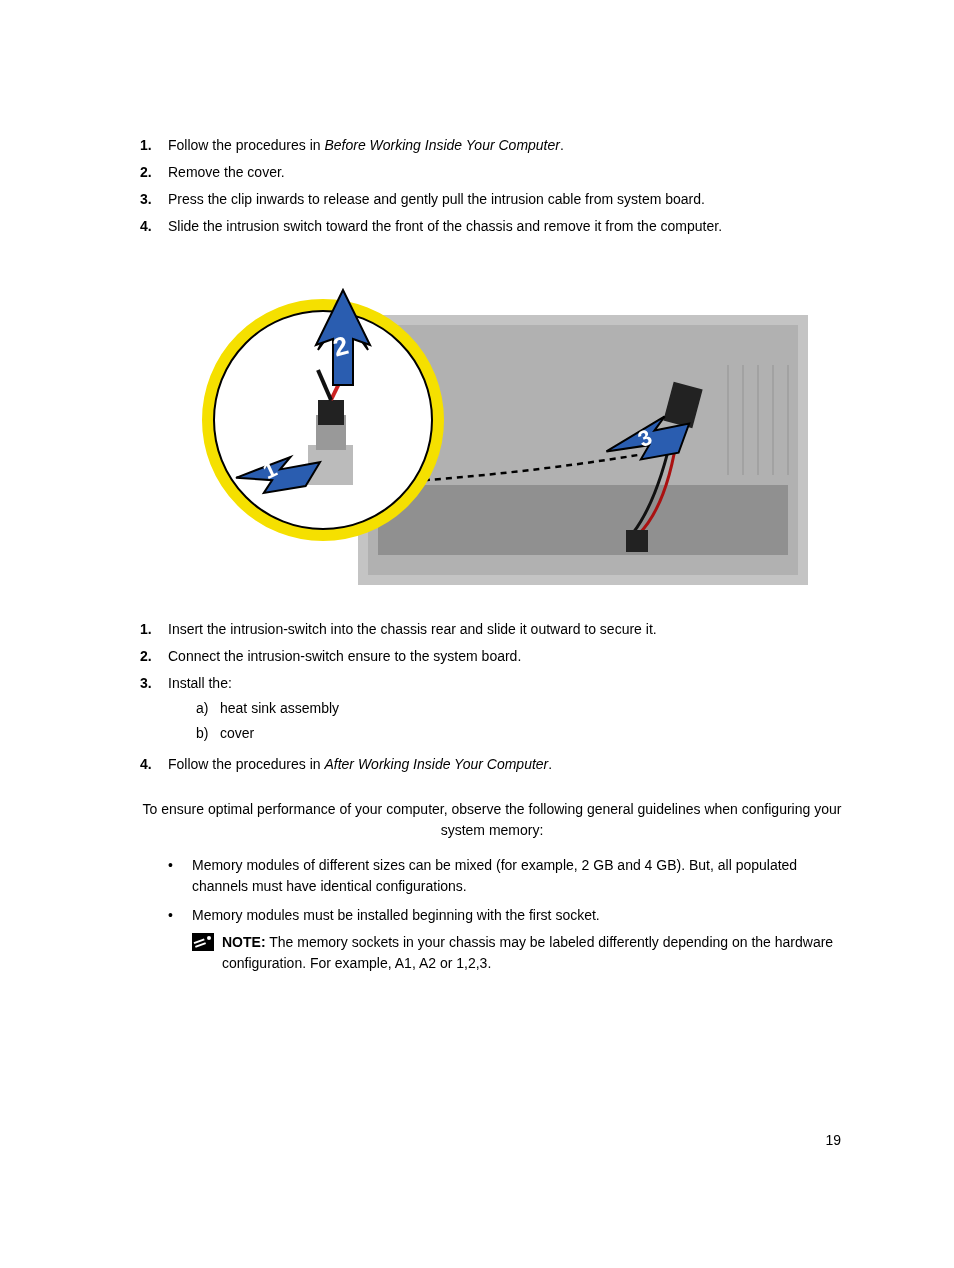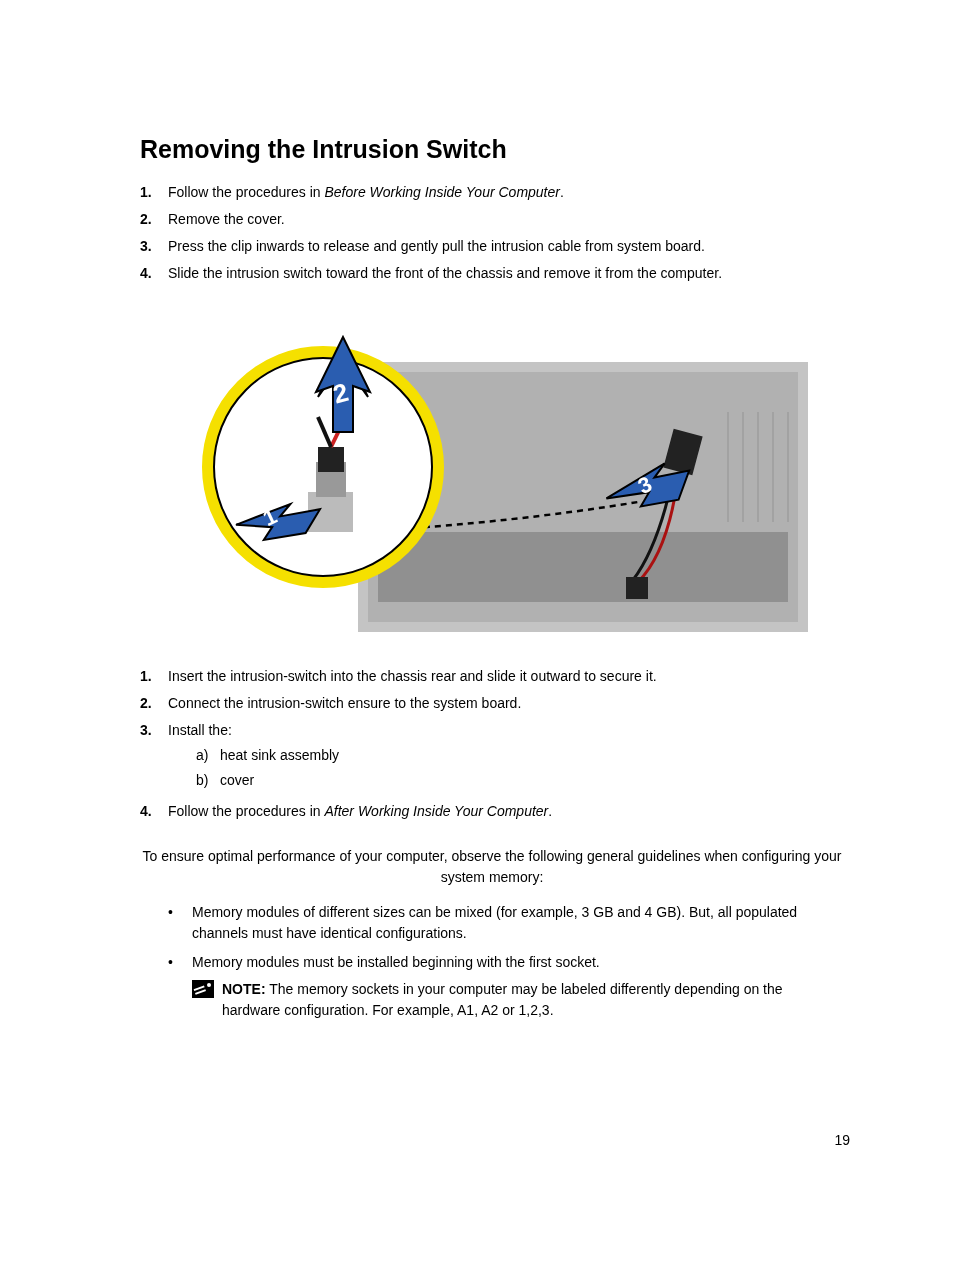--- a/index.html
+++ b/index.html
@@ -91,29 +91,28 @@
     width:4px;height:4px;
     border-radius:50%;
     background:#fff;
     right:3px; top:3px;
   }
   .note-text { flex: 1; line-height: 1.5; }
   .note-text .bold { font-weight: bold; }
   .pagenum {
     position: absolute;
     bottom: 120px;
-    right: 104px;
+    right: 113px;
     font-size: 14px;
   }
 </style>
 </head>
 <body>
 
 <div class="section">
-  <h2>Removing the Intrusion Switch</h2>
   <ol class="numbered">
     <li>
       <span class="num">1.</span>
       <span class="txt">
         <span>Follow the procedures in </span><span class="italic">Before Working Inside Your Computer</span><span>.</span>
       </span>
     </li>
     <li>
       <span class="num">2.</span>
       <span class="txt">Remove the cover.</span>
@@ -211,29 +210,29 @@
         <span>Follow the procedures in </span><span class="italic">After Working Inside Your Computer</span><span>.</span>
       </span>
     </li>
   </ol>
 </div>
 
 <div class="section">
   <p class="intro-para">To ensure optimal performance of your computer, observe the following general guidelines when configuring your system memory:</p>
   <ul class="bullets">
     <li>
-      <div class="bcontent">Memory modules of different sizes can be mixed (for example, 3 GB and 4 GB). But, all populated channels must have identical configurations.</div>
+      <div class="bcontent">Memory modules of different sizes can be mixed (for example, 2 GB and 4 GB). But, all populated channels must have identical configurations.</div>
     </li>
     <li>
       <div class="bcontent">
         <div>Memory modules must be installed beginning with the first socket.</div>
         <div class="note-row">
           <div class="note-icon"></div>
           <div class="note-text">
-            <span class="bold">NOTE:</span><span> The memory sockets in your computer may be labeled differently depending on the hardware configuration. For example, A1, A2 or 1,2,3.</span>
+            <span class="bold">NOTE:</span><span> The memory sockets in your chassis may be labeled differently depending on the hardware configuration. For example, A1, A2 or 1,2,3.</span>
           </div>
         </div>
       </div>
     </li>
   </ul>
 </div>
 
 <div class="pagenum">19</div>
 
 </body></html>

